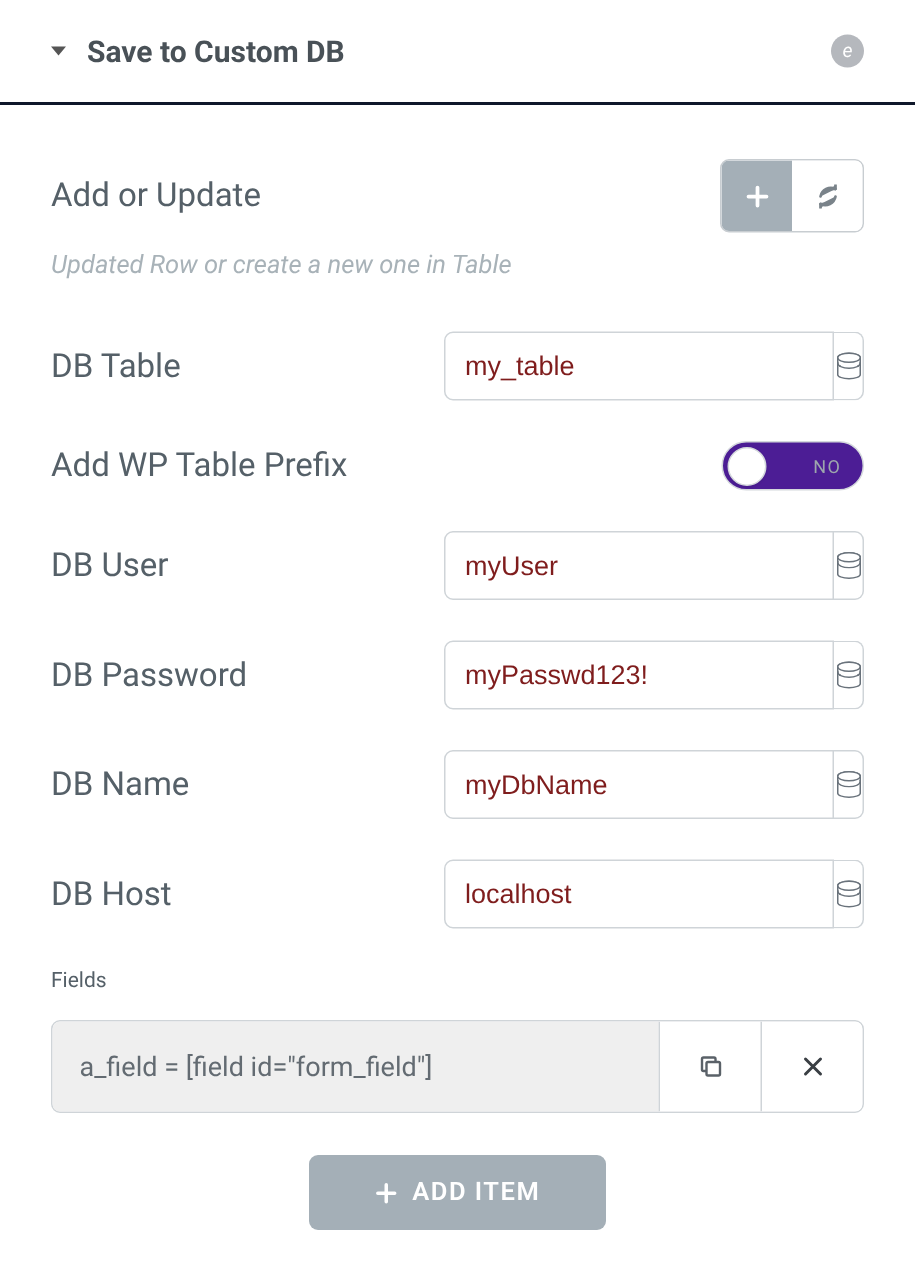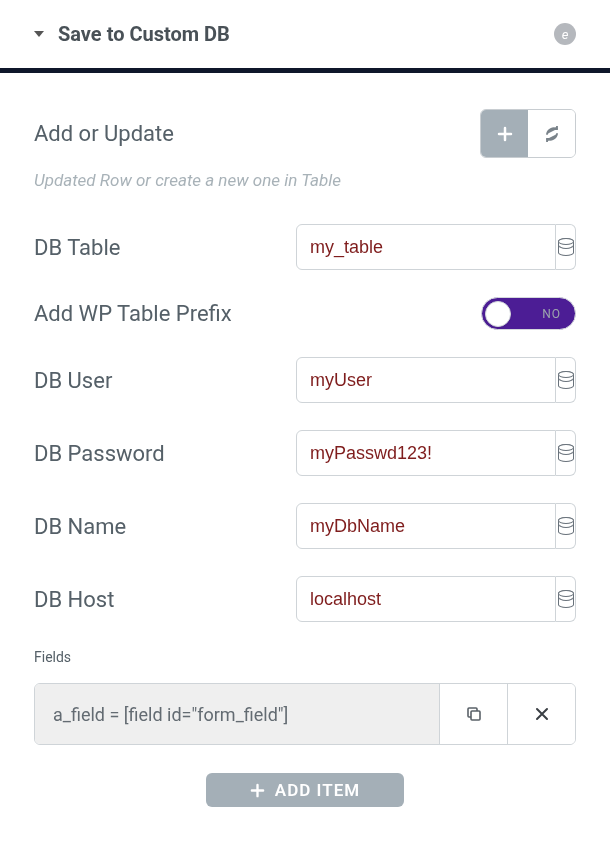--- a/index.html
+++ b/index.html
@@ -12,21 +12,21 @@
       background: #fff;
       width: 610px;
       height: 857px;
       overflow: hidden;
     }
     .header {
       display: flex;
       align-items: center;
       justify-content: space-between;
       padding: 22px 34px;
-      border-bottom: 5px solid #0f172a;
+      border-bottom: 2px solid #0f172a;
     }
     .header-left {
       display: flex;
       align-items: center;
       gap: 14px;
     }
     .chevron {
       width: 0;
       height: 0;
       border-left: 5px solid transparent;
@@ -217,21 +217,21 @@
       justify-content: center;
       cursor: pointer;
     }
     .add-item-btn {
       display: flex;
       align-items: center;
       justify-content: center;
       gap: 10px;
       background: #a4afb7;
       color: #fff;
-      height: 34px;
+      height: 50px;
       width: 198px;
       margin: 0 auto;
       border-radius: 6px;
       font-size: 17px;
       font-weight: 600;
       letter-spacing: 1px;
       cursor: pointer;
     }
   </style>
 </head>

